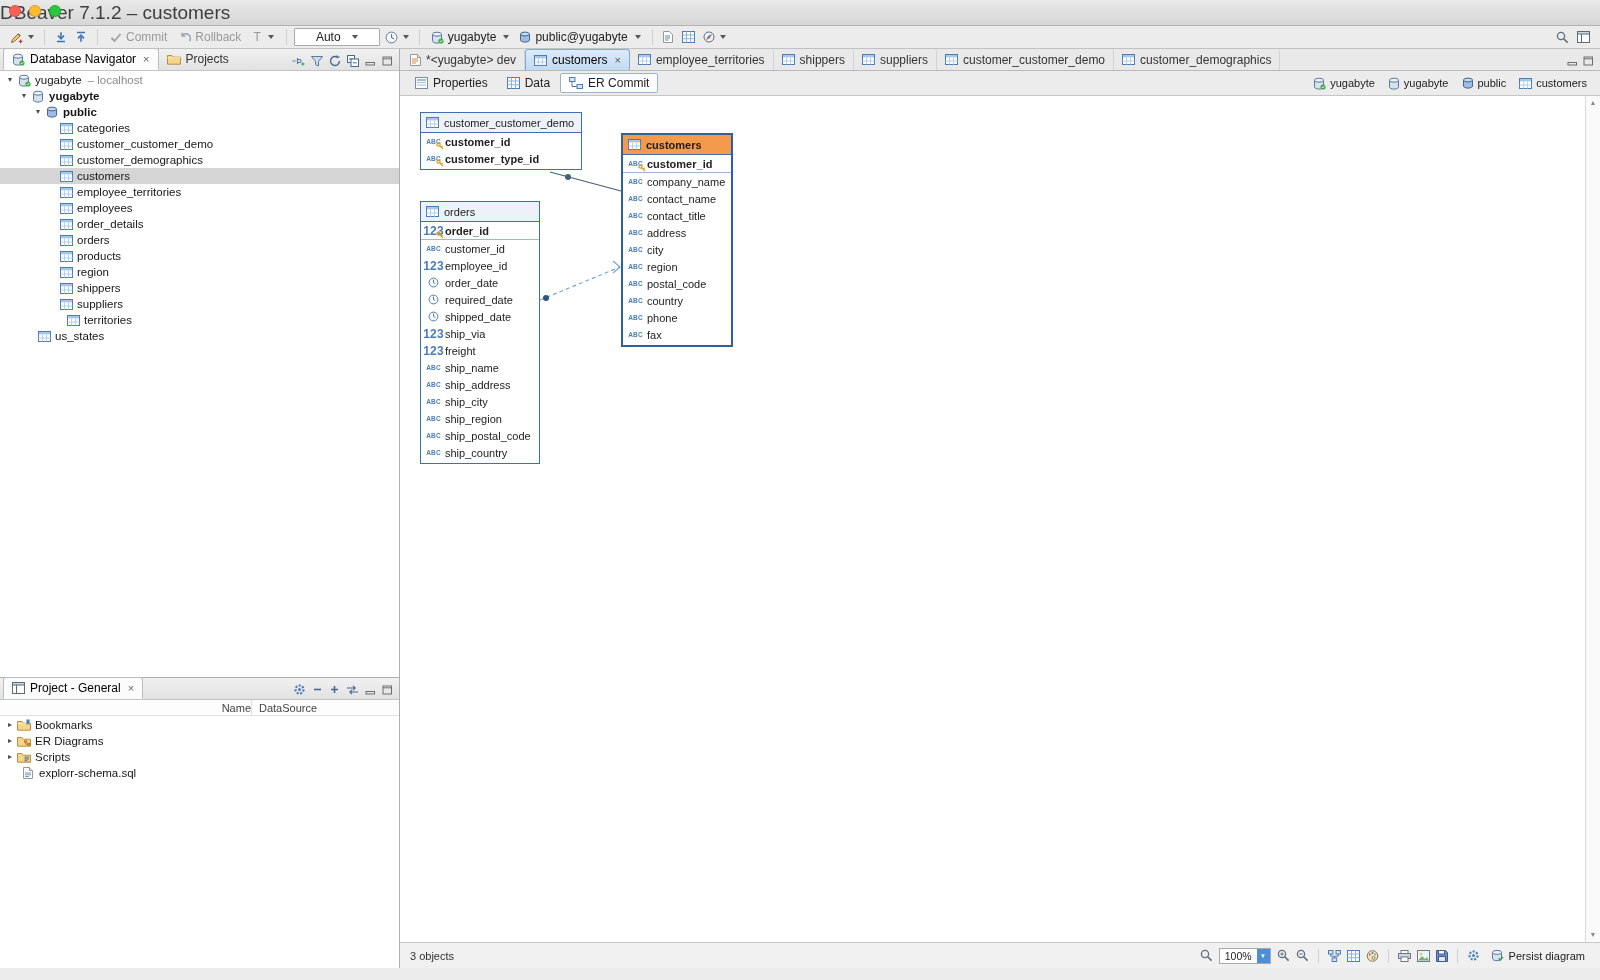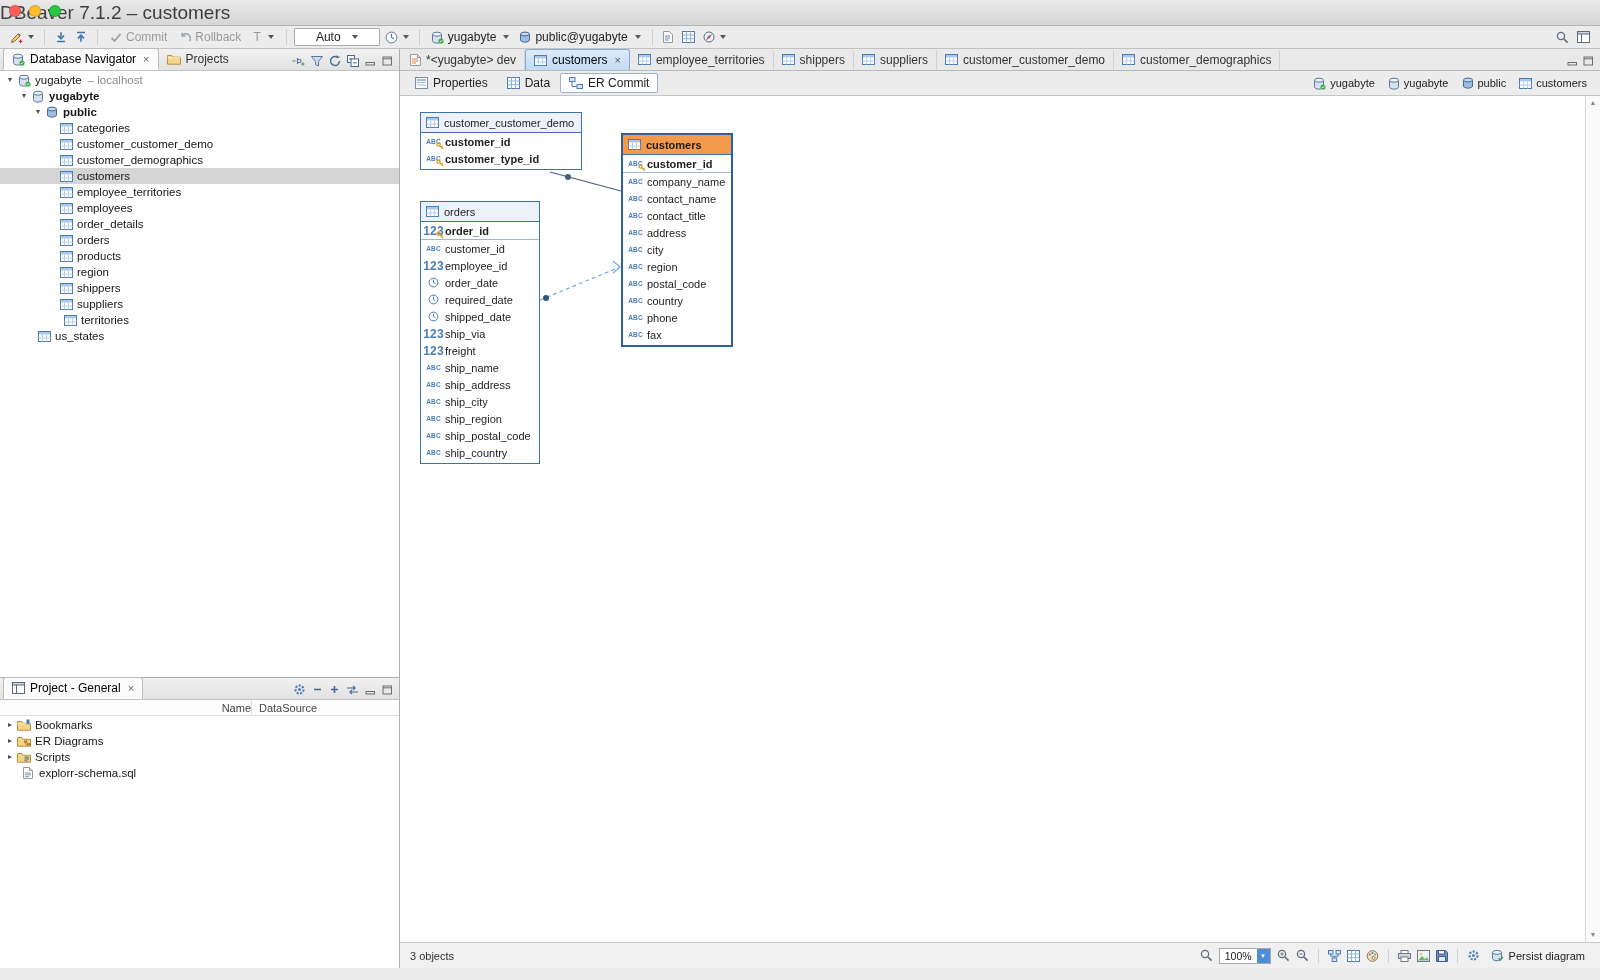--- a/index.html
+++ b/index.html
@@ -521,21 +521,21 @@
                 <svg width="13" height="11" viewBox="0 0 13 11">
                   <rect x="0.5" y="0.5" width="12" height="10" fill="#fff" stroke="#4a7db6"></rect>
                   <rect x="1" y="1" width="11" height="2.4" fill="#a9c7e6"></rect>
                   <line x1="4.6" y1="3.4" x2="4.6" y2="10.5" stroke="#b7cde6"></line>
                   <line x1="8.6" y1="3.4" x2="8.6" y2="10.5" stroke="#b7cde6"></line>
                   <line x1="0.5" y1="7" x2="12.5" y2="7" stroke="#b7cde6"></line>
                 </svg>
               </span>
               <span class="tlabel">suppliers</span>
             </div>
-            <div class="trow" style="padding-left: 50px;">
+            <div class="trow" style="padding-left: 37px; margin-left: 16px;">
               <span class="expander"></span>
               <span class="icon">
                 <svg width="13" height="11" viewBox="0 0 13 11">
                   <rect x="0.5" y="0.5" width="12" height="10" fill="#fff" stroke="#4a7db6"></rect>
                   <rect x="1" y="1" width="11" height="2.4" fill="#a9c7e6"></rect>
                   <line x1="4.6" y1="3.4" x2="4.6" y2="10.5" stroke="#b7cde6"></line>
                   <line x1="8.6" y1="3.4" x2="8.6" y2="10.5" stroke="#b7cde6"></line>
                   <line x1="0.5" y1="7" x2="12.5" y2="7" stroke="#b7cde6"></line>
                 </svg>
               </span>

